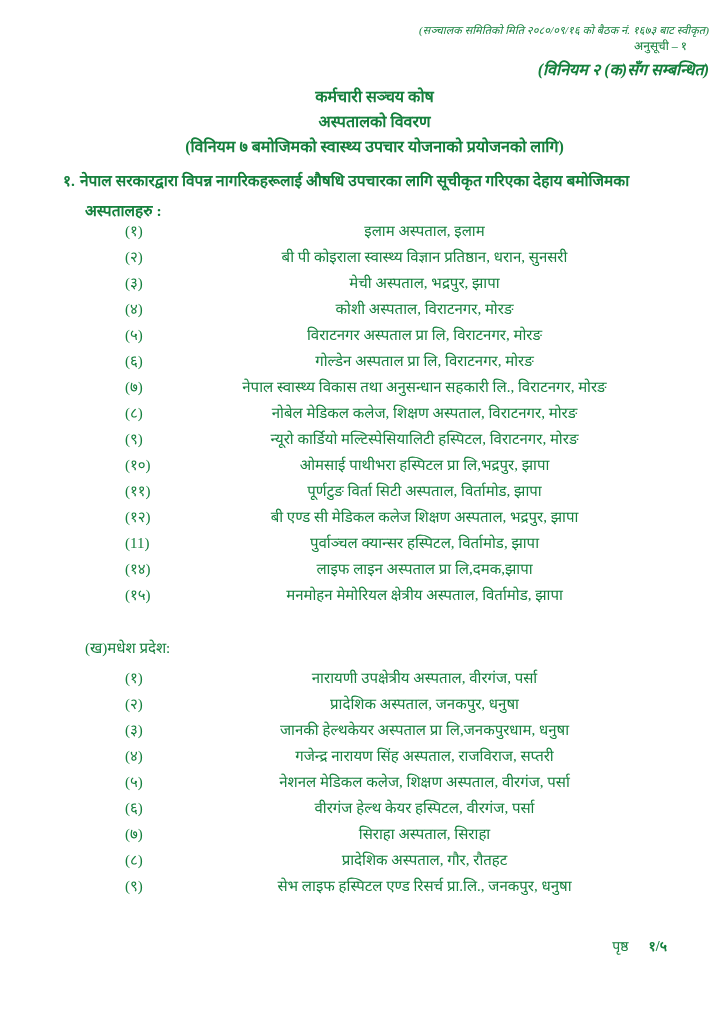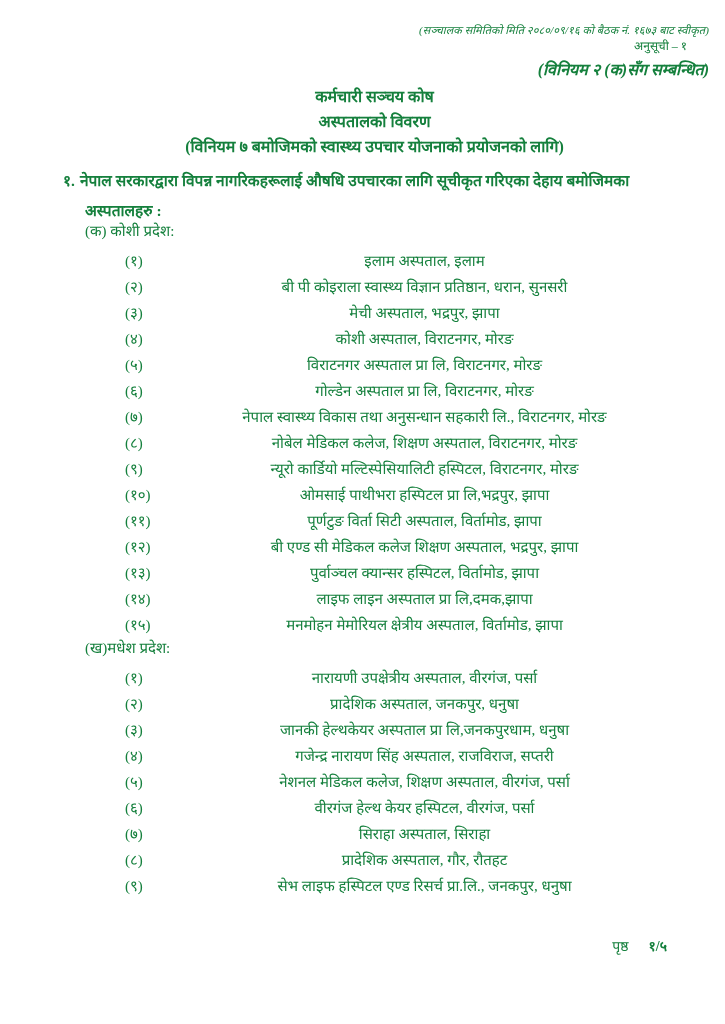--- a/index.html
+++ b/index.html
@@ -73,21 +73,20 @@
 
   <div class="intro">
     <div class="intro-line1">
       <span class="intro-num">१.</span>
       <span>नेपाल सरकारद्वारा विपन्न नागरिकहरूलाई औषधि उपचारका लागि सूचीकृत गरिएका देहाय बमोजिमका</span>
     </div>
     <div class="intro-line2">अस्पतालहरु :</div>
   </div>
 
   <div class="section-a">
-    <div class="section-heading">(क) कोशी प्रदेश:</div>
     <div class="items">
       <div class="item">
           <span class="inum">(१)</span>
           <span class="itext">इलाम अस्पताल, इलाम</span>
         </div>
       <div class="item">
           <span class="inum">(२)</span>
           <span class="itext">बी पी कोइराला स्वास्थ्य विज्ञान प्रतिष्ठान, धरान, सुनसरी</span>
         </div>
       <div class="item">
@@ -124,21 +123,21 @@
         </div>
       <div class="item">
           <span class="inum">(११)</span>
           <span class="itext">पूर्णटुङ विर्ता सिटी अस्पताल, विर्तामोड, झापा</span>
         </div>
       <div class="item">
           <span class="inum">(१२)</span>
           <span class="itext">बी एण्ड सी मेडिकल कलेज शिक्षण अस्पताल, भद्रपुर, झापा</span>
         </div>
       <div class="item">
-          <span class="inum">(१३)</span>
+          <span class="inum">(11)</span>
           <span class="itext">पुर्वाञ्चल क्यान्सर हस्पिटल, विर्तामोड, झापा</span>
         </div>
       <div class="item">
           <span class="inum">(१४)</span>
           <span class="itext">लाइफ लाइन अस्पताल प्रा लि,दमक,झापा</span>
         </div>
       <div class="item">
           <span class="inum">(१५)</span>
           <span class="itext">मनमोहन मेमोरियल क्षेत्रीय अस्पताल, विर्तामोड, झापा</span>
         </div>

